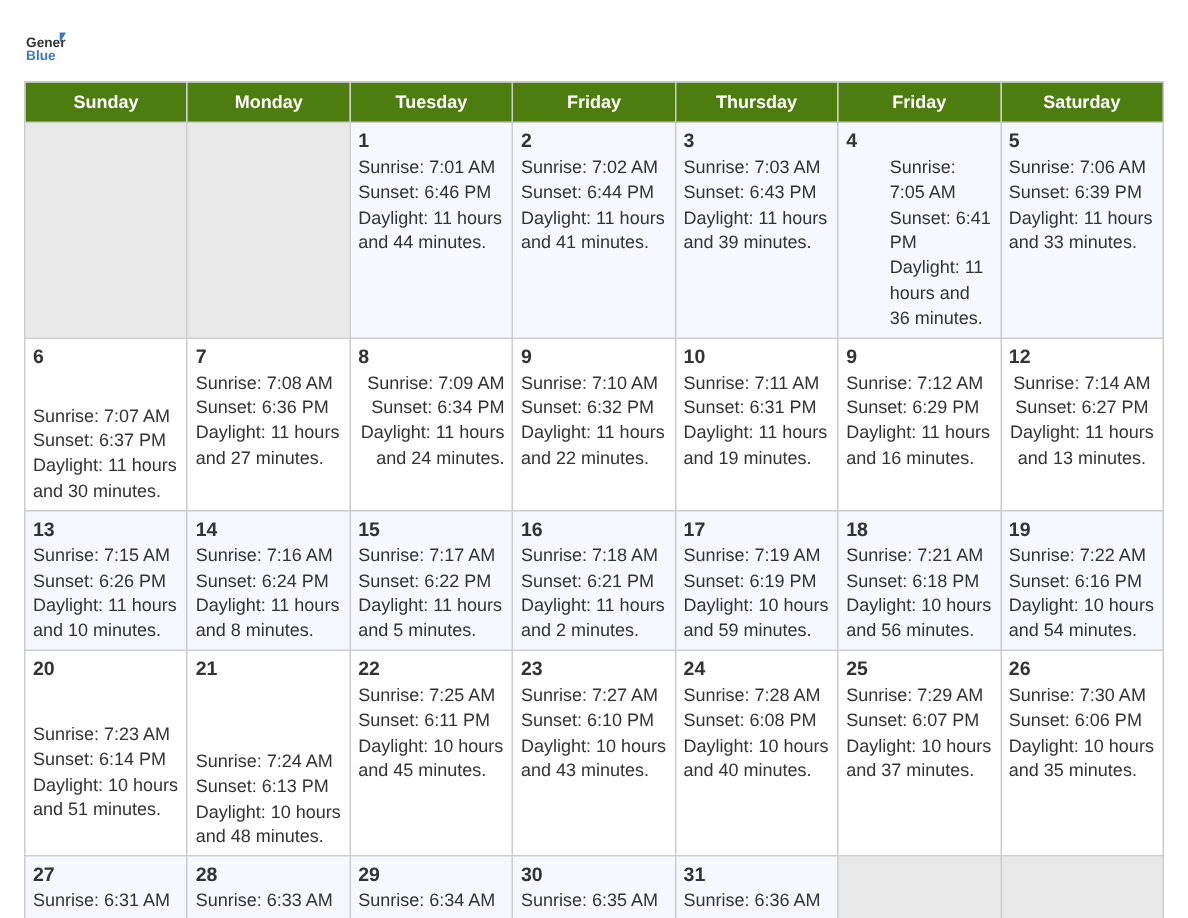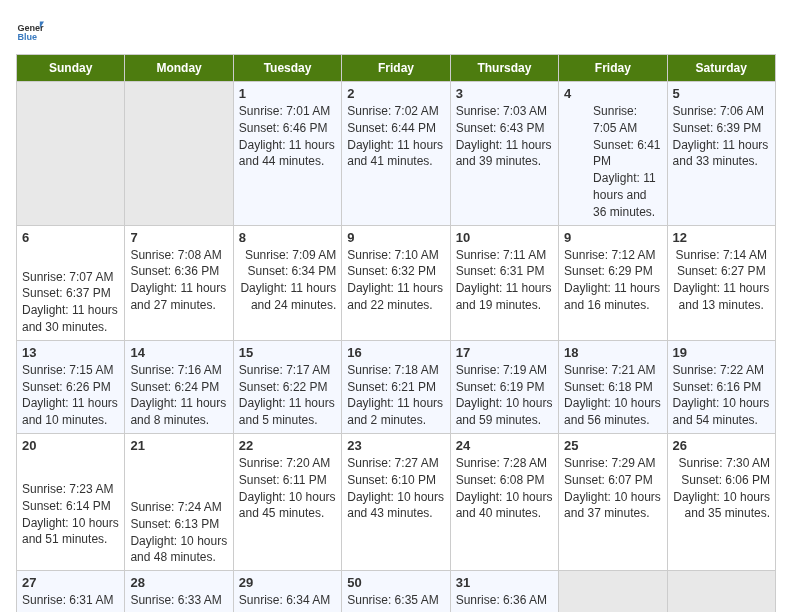--- a/index.html
+++ b/index.html
@@ -241,21 +241,21 @@
 Daylight: 10 hours and 51 minutes.</div>
         </td>
         <td>
           <span class="day-num">21</span>
           <div class="day-info" style="white-space: pre-line; margin-top: 46px;">Sunrise: 7:24 AM
 Sunset: 6:13 PM
 Daylight: 10 hours and 48 minutes.</div>
         </td>
         <td>
           <span class="day-num">22</span>
-          <div class="day-info" style="white-space: pre-line;">Sunrise: 7:20 AM
+          <div class="day-info" style="white-space: pre-line;">Sunrise: 7:25 AM
 Sunset: 6:11 PM
 Daylight: 10 hours and 45 minutes.</div>
         </td>
         <td>
           <span class="day-num">23</span>
           <div class="day-info" style="white-space: pre-line;">Sunrise: 7:27 AM
 Sunset: 6:10 PM
 Daylight: 10 hours and 43 minutes.</div>
         </td>
         <td>
@@ -265,21 +265,21 @@
 Daylight: 10 hours and 40 minutes.</div>
         </td>
         <td>
           <span class="day-num">25</span>
           <div class="day-info" style="white-space: pre-line;">Sunrise: 7:29 AM
 Sunset: 6:07 PM
 Daylight: 10 hours and 37 minutes.</div>
         </td>
         <td>
           <span class="day-num">26</span>
-          <div class="day-info" style="white-space: pre-line; text-align: right;">Sunrise: 7:30 AM
+          <div class="day-info" style="white-space: pre-line;">Sunrise: 7:30 AM
 Sunset: 6:06 PM
 Daylight: 10 hours and 35 minutes.</div>
         </td>
       </tr>
       <tr>
         <td>
           <span class="day-num">27</span>
           <div class="day-info" style="white-space: pre-line;">Sunrise: 6:31 AM
 Sunset: 5:04 PM
 Daylight: 10 hours and 32 minutes.</div>
@@ -290,21 +290,21 @@
 Sunset: 5:03 PM
 Daylight: 10 hours and 29 minutes.</div>
         </td>
         <td>
           <span class="day-num">29</span>
           <div class="day-info" style="white-space: pre-line;">Sunrise: 6:34 AM
 Sunset: 5:01 PM
 Daylight: 10 hours and 27 minutes.</div>
         </td>
         <td>
-          <span class="day-num">50</span>
+          <span class="day-num">30</span>
           <div class="day-info" style="white-space: pre-line;">Sunrise: 6:35 AM
 Sunset: 5:00 PM
 Daylight: 10 hours and 24 minutes.</div>
         </td>
         <td>
           <span class="day-num">31</span>
           <div class="day-info" style="white-space: pre-line;">Sunrise: 6:36 AM
 Sunset: 4:59 PM
 Daylight: 10 hours and 22 minutes.</div>
         </td>

